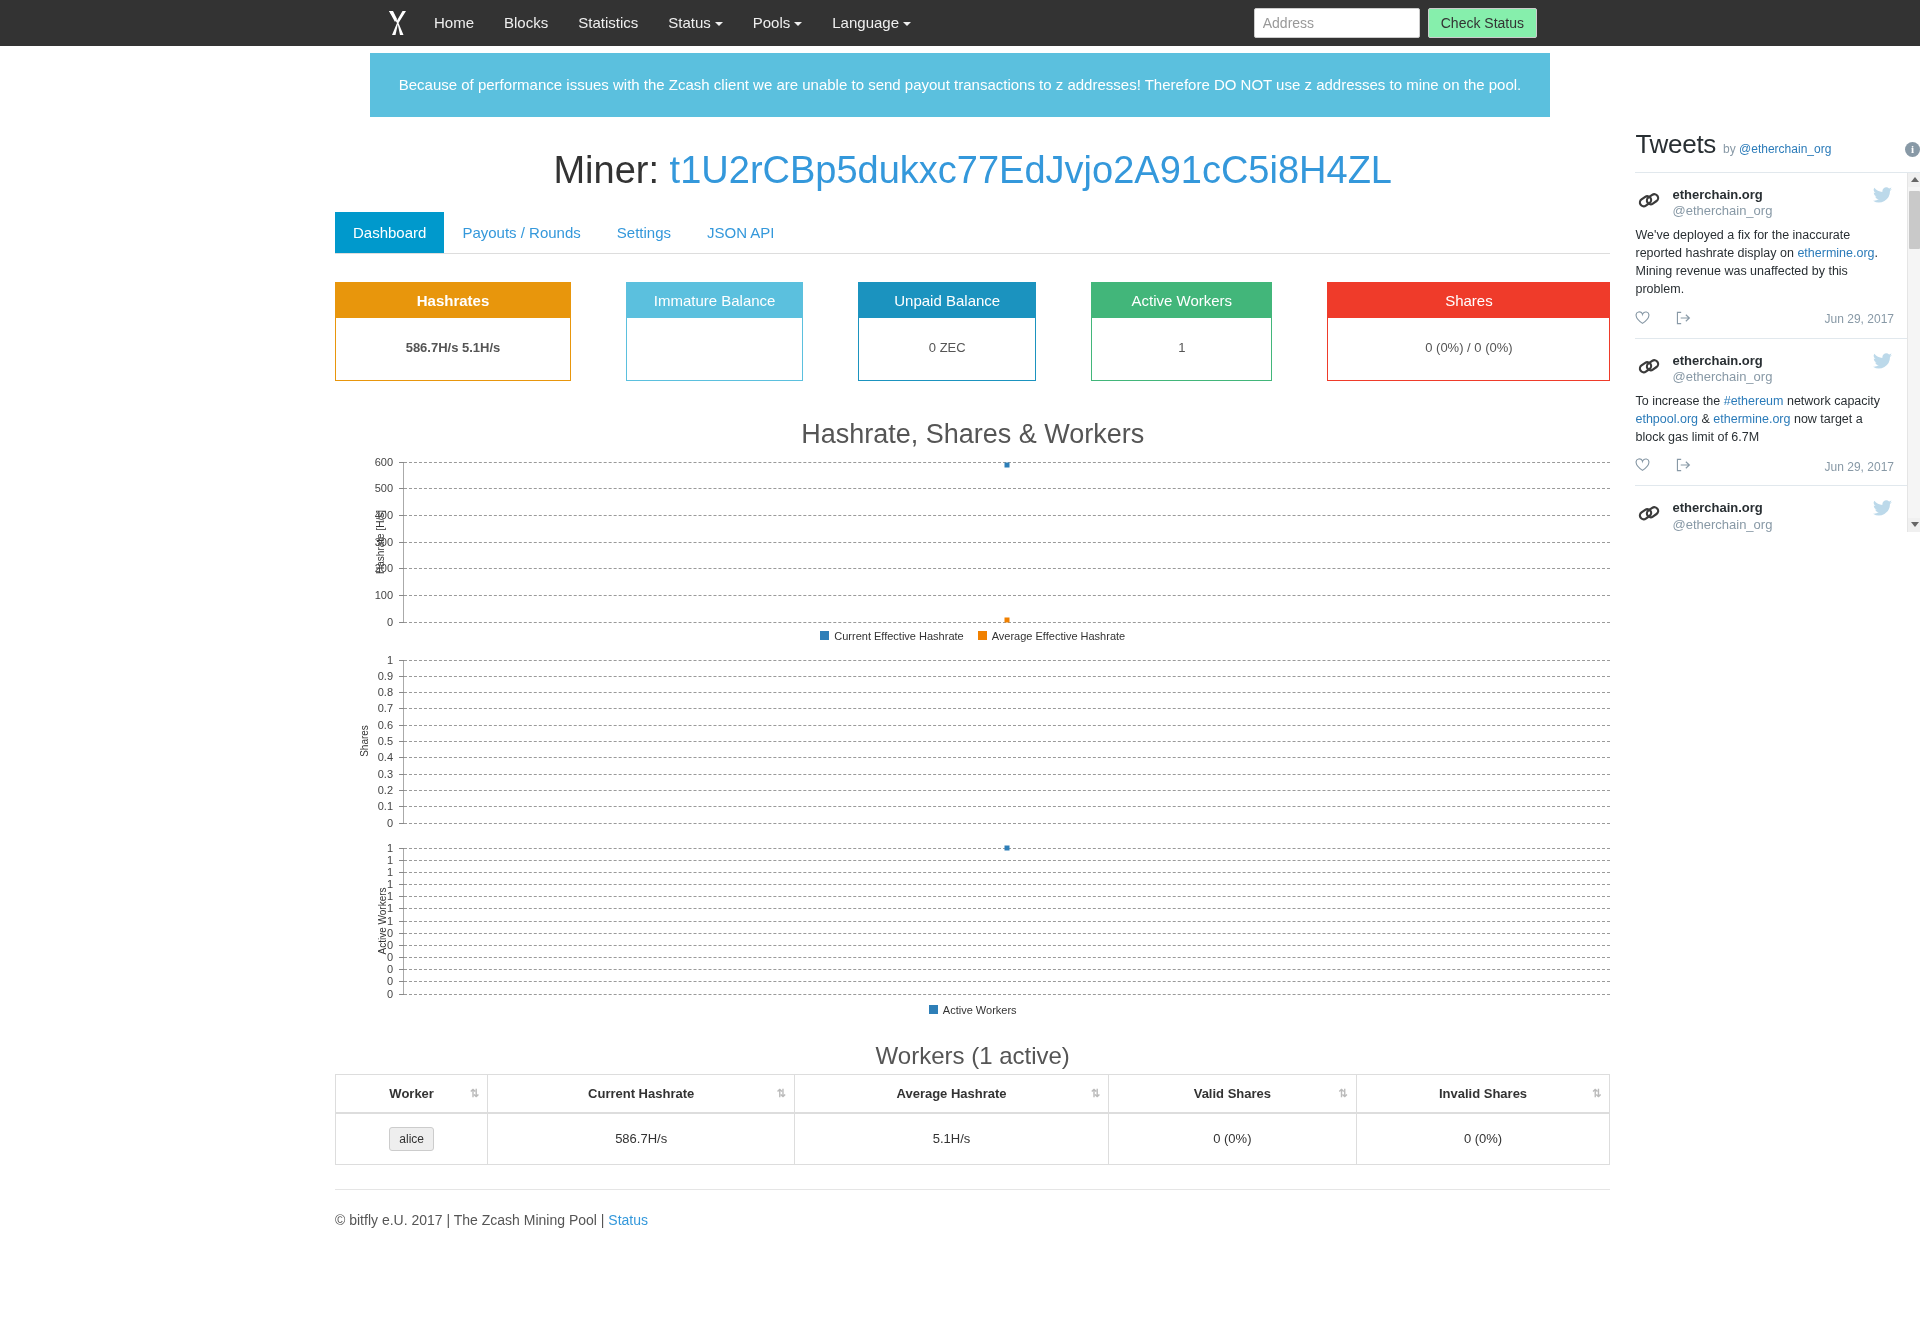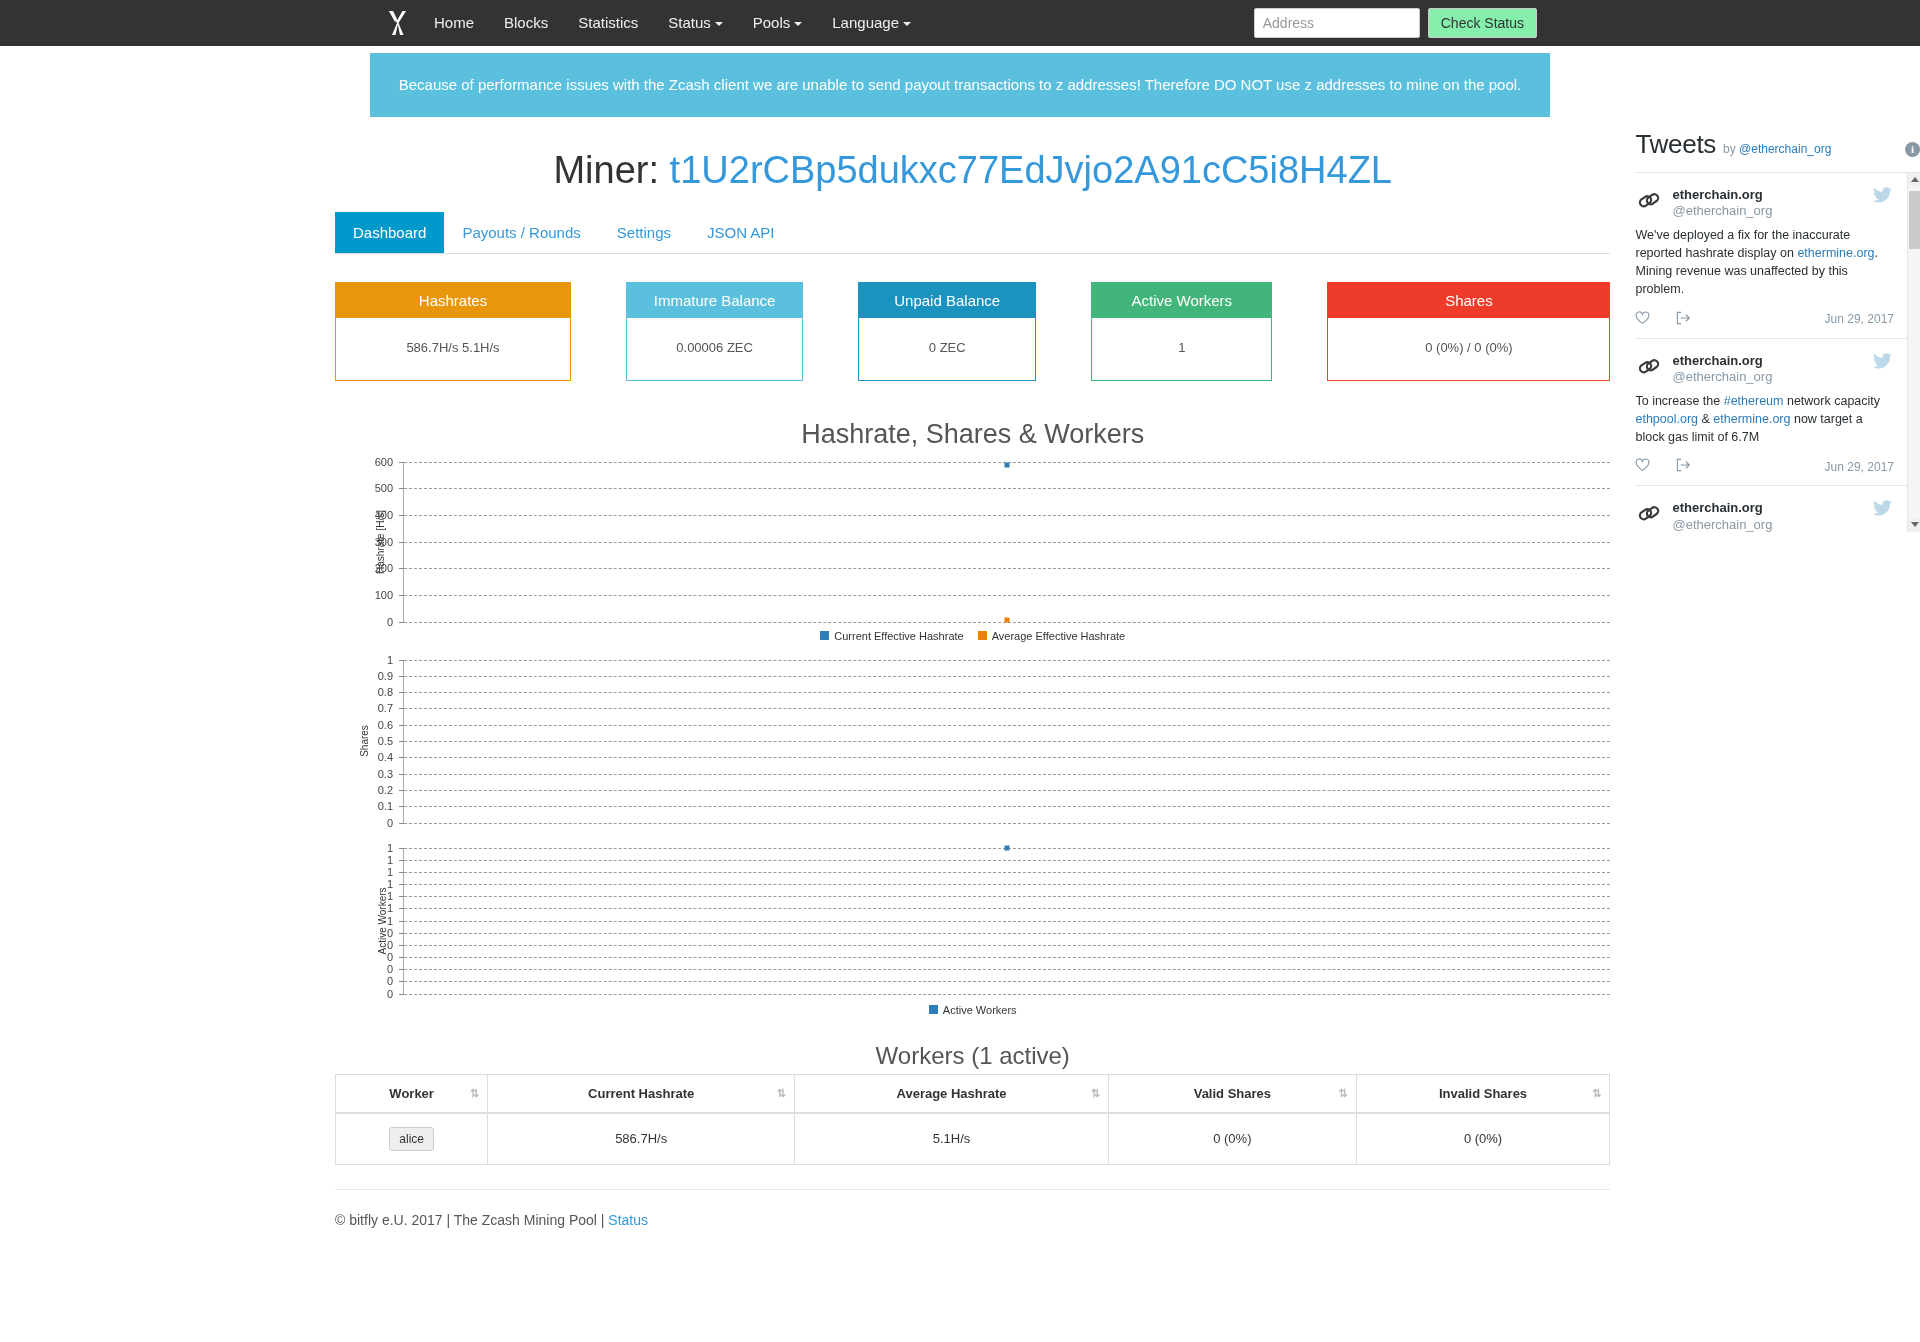--- a/index.html
+++ b/index.html
@@ -62,21 +62,21 @@
   .tab.active { background:#0099cc; color:#ffffff; }
   
   .panels { display:flex; justify-content:space-between; margin-top:28px; }
   .panel { border:1px solid #ddd; width:234px; background:#fff; }
   .panel .head {
     color:#fff; text-align:center; padding:9px 4px; font-size:15px;
   }
   .panel .body {
     text-align:center; padding:22px 6px; font-size:13px; color:#555; height:62px;
   }
-  .panel.w1 { width:236px; }
+  .panel.w1 { width:236px;font-weight:bold; }
   .panel.w2 { width:177px; }
   .panel.w3 { width:178px; }
   .panel.w4 { width:181px; }
   .panel.w5 { width:283px; }
   
   .chart-title {
     text-align:center; font-weight:300; font-size:27px; color:#555; margin:38px 0 12px 0;
   }
   .chart-block { position:relative; }
   .plot-wrap { position:relative; }
@@ -229,21 +229,20 @@
       <a class="tab">JSON API</a>
     </div>
 
     <div class="panels">
       <div class="panel w1" style="border-color:#e8960c">
         <div class="head" style="background:#e8960c">Hashrates</div>
         <div class="body">586.7H/s  5.1H/s</div>
       </div>
       <div class="panel w2" style="border-color:#5bc0de">
         <div class="head" style="background:#5bc0de">Immature Balance</div>
-        <div class="body">0.00006 ZEC</div>
       </div>
       <div class="panel w3" style="border-color:#1b93bf">
         <div class="head" style="background:#1b93bf">Unpaid Balance</div>
         <div class="body">0 ZEC</div>
       </div>
       <div class="panel w4" style="border-color:#42b67a">
         <div class="head" style="background:#42b67a">Active Workers</div>
         <div class="body">1</div>
       </div>
       <div class="panel w5" style="border-color:#ef3b2a">

